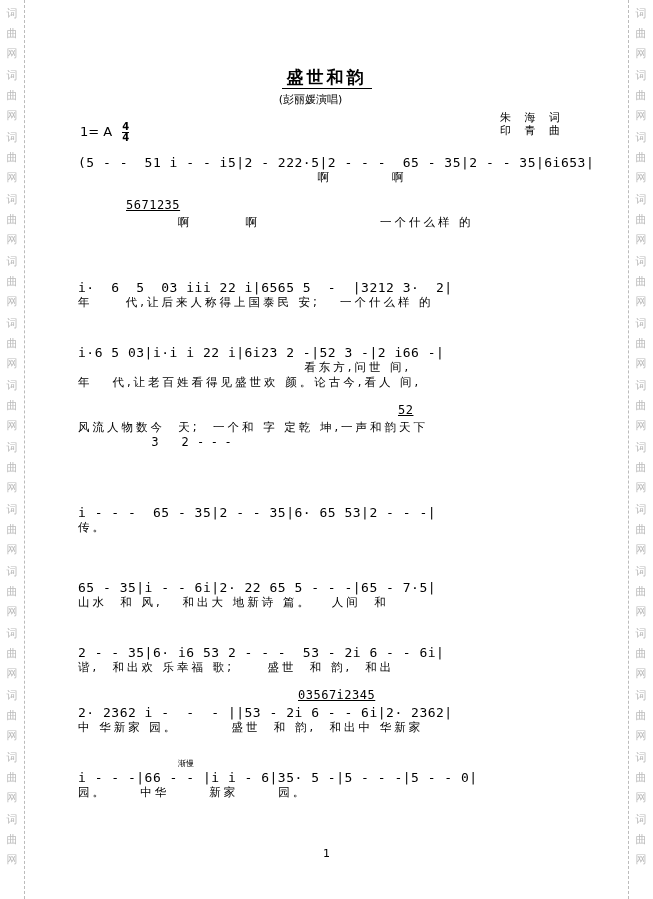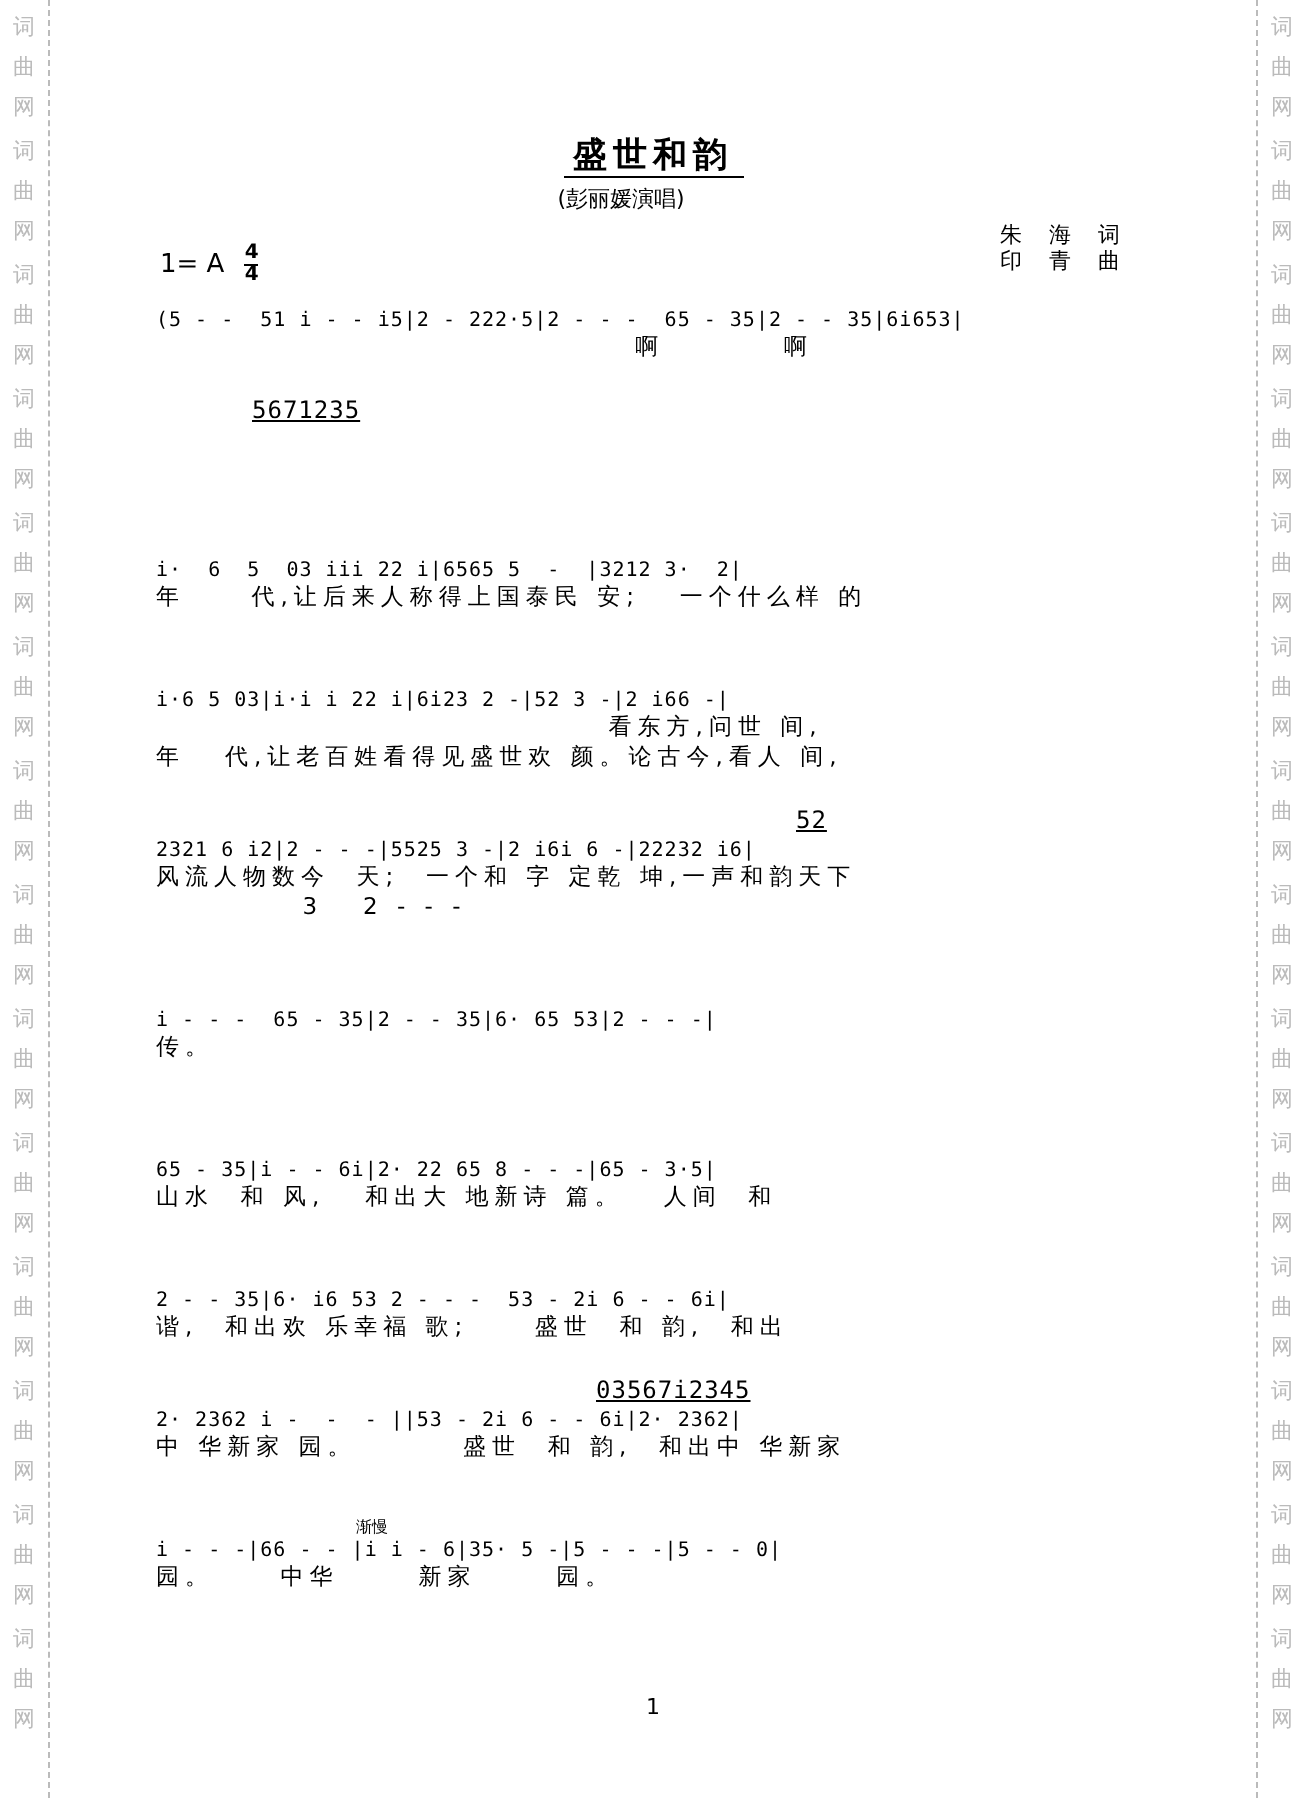--- a/index.html
+++ b/index.html
@@ -13,21 +13,21 @@
   .title { position:absolute; top:66px; left:0; width:653px; text-align:center;
            font-size:17px; font-weight:bold; letter-spacing:3px; }
   .title-rule { position:absolute; top:88px; left:282px; width:90px; border-top:1px solid #000; }
   .subtitle { position:absolute; top:92px; left:0; width:621px; text-align:center; font-size:11px; }
   .credits { position:absolute; top:111px; left:500px; font-size:11px; line-height:13px; letter-spacing:5px; }
   .key { position:absolute; top:122px; left:80px; font-size:13px; }
   .ts { display:inline-block; vertical-align:middle; font-size:10px; font-weight:bold;
         line-height:10px; text-align:center; margin-left:6px; }
   .ts span { display:block; }
   .row { position:absolute; left:78px; width:500px; }
-  .notes { font-family:"DejaVu Sans Mono", monospace; font-size:10px; white-space:pre;
+  .notes { font-family:"DejaVu Sans Mono", monospace; font-size:13px; white-space:pre;
            letter-spacing:0.5px; }
   .lyr { font-size:11.5px; white-space:pre; letter-spacing:3px; }
   .page-num { position:absolute; top:847px; left:0; width:653px; text-align:center; font-size:11px; }
   .tempo { position:absolute; font-size:8px; }
 </style>
 </head>
 <body>
 
 <div class="side left"></div>
 <div class="side right"></div>
@@ -133,42 +133,42 @@
   </span>
 </div>
 
 <div id="score">
     <div class="row" style="top: 155px;">
       <div class="notes">(5 - -  51 i - - i5|2 - 222·5|2 - - -  65 - 35|2 - - 35|6i653|</div>
       <div class="lyr">                                    啊         啊</div>
     </div>
     <div class="row" style="top: 215px;">
       <div class="notes" style="position: absolute; top: -17px; left: 48px; font-size: 12px; text-decoration: underline;">5671235</div>
+      <div class="lyr">               啊        啊                  一个什么样 的</div>
     </div>
     <div class="row" style="top: 280px;">
       <div class="notes">i·  6  5  03 iii 22 i|6565 5  -  |3212 3·  2|</div>
       <div class="lyr">年     代,让后来人称得上国泰民 安;   一个什么样 的</div>
     </div>
     <div class="row" style="top: 345px;">
       <div class="notes">i·6 5 03|i·i i 22 i|6i23 2 -|52 3 -|2 i66 -|</div>
       <div class="lyr">                                  看东方,问世 间,</div>
       <div class="lyr">年   代,让老百姓看得见盛世欢 颜。论古今,看人 间,</div>
     </div>
     <div class="row" style="top: 420px;">
       <div class="notes" style="position: absolute; top: -17px; left: 320px; font-size: 12px; text-decoration: underline;">52</div>
-      <div class="notes">2321 6 i2|2 - - -|5525 3 -|2 i6i 6 -|22232 i6|</div>
       <div class="lyr">风流人物数今  天;  一个和 字 定乾 坤,一声和韵天下</div>
       <div class="lyr">           3   2 - - -</div>
     </div>
     <div class="row" style="top: 505px;">
       <div class="notes">i - - -  65 - 35|2 - - 35|6· 65 53|2 - - -|</div>
       <div class="lyr">传。</div>
     </div>
     <div class="row" style="top: 580px;">
-      <div class="notes">65 - 35|i - - 6i|2· 22 65 8 - - -|65 - 3·5|</div>
+      <div class="notes">65 - 35|i - - 6i|2· 22 65 5 - - -|65 - 7·5|</div>
       <div class="lyr">山水  和 风,   和出大 地新诗 篇。   人间  和</div>
     </div>
     <div class="row" style="top: 645px;">
       <div class="notes">2 - - 35|6· i6 53 2 - - -  53 - 2i 6 - - 6i|</div>
       <div class="lyr">谐,  和出欢 乐幸福 歌;     盛世  和 韵,  和出</div>
     </div>
     <div class="row" style="top: 705px;">
       <div class="notes" style="position: absolute; top: -17px; left: 220px; font-size: 12px; text-decoration: underline;">03567i2345</div>
       <div class="notes">2· 2362 i -  -  - ||53 - 2i 6 - - 6i|2· 2362|</div>
       <div class="lyr">中 华新家 园。        盛世  和 韵,  和出中 华新家</div>

